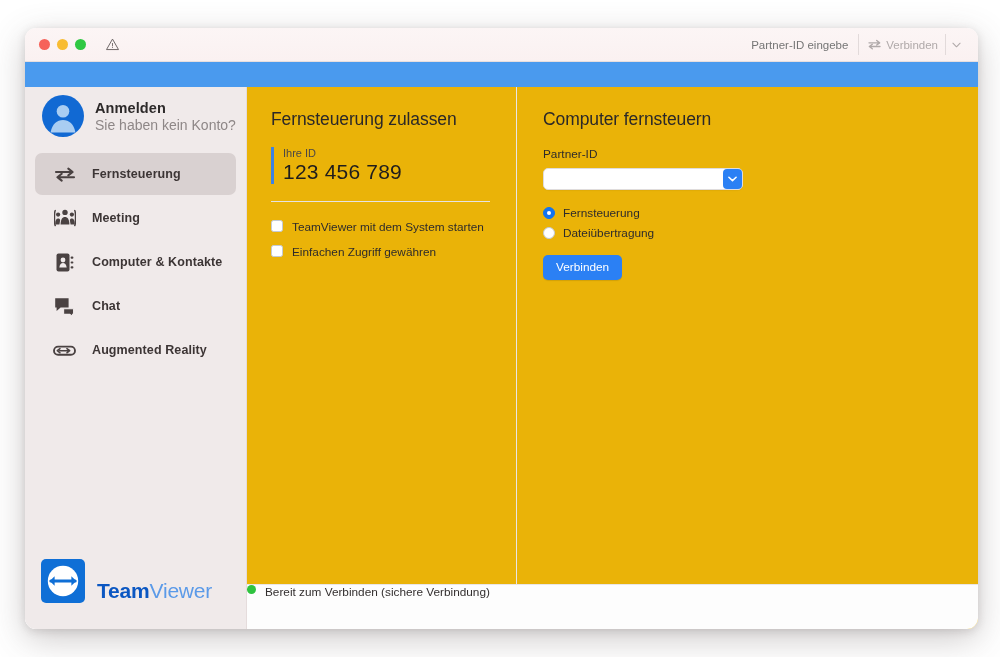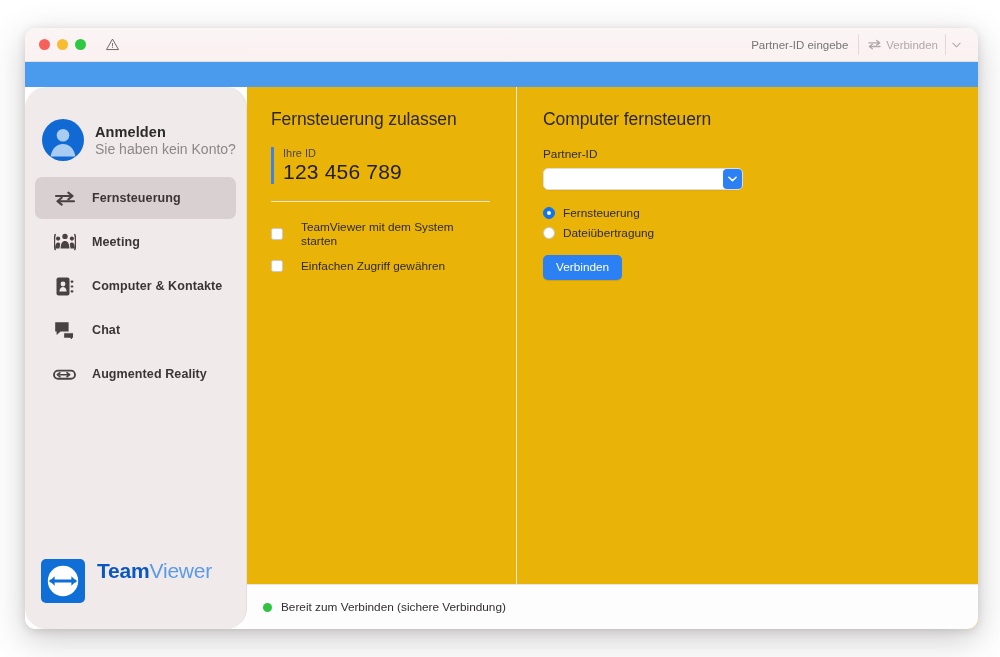--- a/index.html
+++ b/index.html
@@ -100,22 +100,21 @@
     background: #ffffff;
   }
 
   
   .sidebar {
     width: 222px; min-width: 222px;
     background: #f0eaea;
     border-right: 1px solid #e5dcdc;
     display: flex;
     flex-direction: column;
-    padding-top: 28px;
-    border-radius: 21px;
+    padding-top: 4px;
   }
   .account {
     display: flex; align-items: center; gap: 11px;
     padding: 4px 0 0 17px;
     margin-bottom: 16px;
   }
   .avatar { width: 42px; height: 42px; flex: 0 0 42px; display:block; }
   .account-txt { display: flex; flex-direction: column; gap: 1px; }
   .account-title { font-size: 14.5px; font-weight: bold; color: #2d2a2a; letter-spacing: .1px; }
   .account-sub { font-size: 14px; color: #8e8787; }
@@ -128,21 +127,21 @@
     border-radius: 7px;
     cursor: pointer;
     color: #4a4242;
   }
   .nav-item.active { background: #d9d1d1; }
   .nav-icon { width: 23px; height: 23px; flex: 0 0 23px; display: flex; align-items: center; justify-content: center; }
   .nav-label { font-size: 12.5px; font-weight: bold; color: #3c3535; letter-spacing: .1px; }
 
   .brand {
     margin-top: auto;
-    display: flex; align-items: flex-start; gap: 12px;
+    display: flex; align-items: flex-end; gap: 12px;
     padding: 0 0 26px 16px;
   }
   .brand-mark { width: 44px; height: 44px; flex: 0 0 44px; display:block; }
   .brand-name { font-size: 21px; letter-spacing: -.2px; }
   .brand-name .b1 { color: #0b57c2; font-weight: bold; }
   .brand-name .b2 { color: #5b9ae8; font-weight: normal; }
 
   
   .main { flex: 1; display: flex; flex-direction: column; min-width: 0; background: #eab308; }
   .panels { flex: 1; display: flex; min-height: 0; }
@@ -159,21 +158,21 @@
   .field { border-left: 3px solid #3e82e3; padding-left: 9px; margin-bottom: 17px; }
   .field-label { font-size: 11px; color: #4c4747; margin-bottom: 1px; }
   .field-value {
     font-size: 21px; color: #1f1d1d; letter-spacing: .2px;
     display: flex; align-items: center; gap: 9px;
   }
   .refresh-icon { width: 13px; height: 13px; display:block; opacity:.55; cursor:pointer; }
 
   .divider { height: 1px; background: #e6e3e3; margin: 8px 0 18px 0; }
 
-  .checkrow { display: flex; align-items: center; gap: 18px; margin-bottom: 11px; cursor: pointer; }
+  .checkrow { display: flex; align-items: flex-start; gap: 9px; margin-bottom: 11px; cursor: pointer; }
   .checkbox {
     width: 12px; height: 12px; flex: 0 0 12px;
     border: 1px solid #c3cad6; border-radius: 2.5px; background: #fff;
   }
   .checkrow-label { font-size: 11.8px; color: #2e2b2b; }
 
   
   .sub-label { font-size: 11.8px; color: #2e2b2b; margin-bottom: 7px; }
   .combo {
     position: relative; width: 200px; height: 22px; margin-bottom: 16px;
@@ -210,22 +209,22 @@
     border-radius: 5px; padding: 5px 13px 6px;
     font-family: "Liberation Sans", sans-serif;
     font-size: 11.8px; cursor: pointer;
     box-shadow: 0 1px 1px rgba(0,0,0,.10);
   }
 
   
   .statusbar {
     height: 45px; min-height: 45px;
     border-top: 1px solid #e9e6e6;
-    display: flex; align-items: center;
-    padding-left: 16px; gap: 9px;
+    display: flex; align-items: flex-start;
+    gap: 9px;
     background: #fdfdfd;
   }
   .status-dot { width: 9px; height: 9px; border-radius: 50%; background: #2fc33f; display:block; }
   .status-text { font-size: 11.8px; color: #332f2f; }
 </style>
 </head>
 <body>
 
 <div id="app">
   <div class="window">

